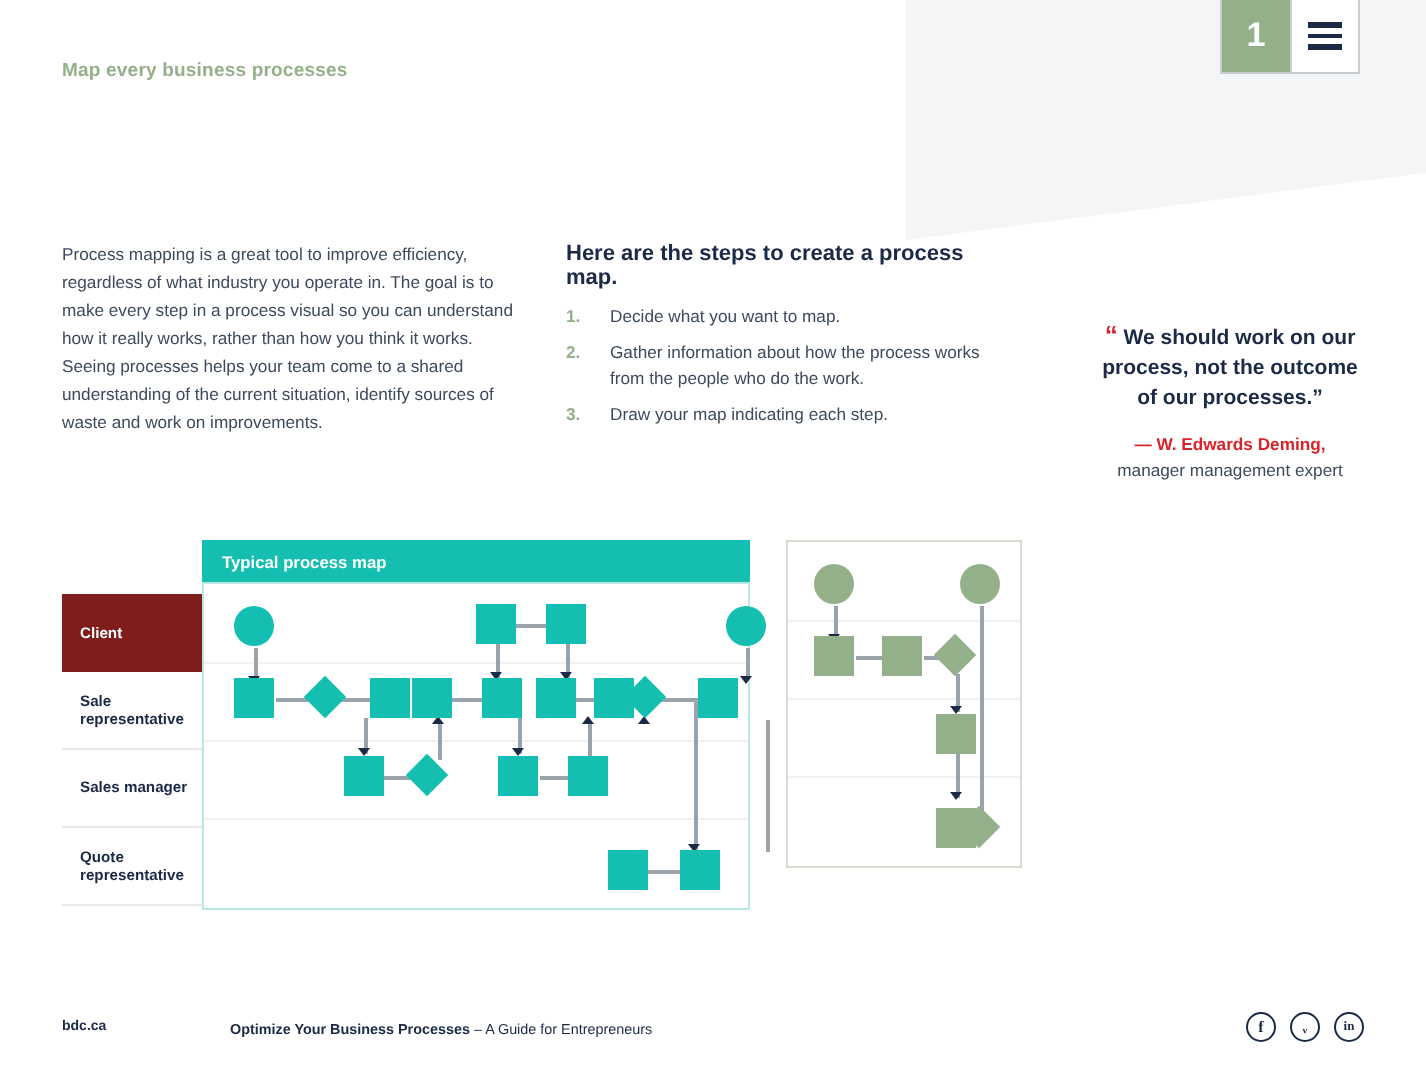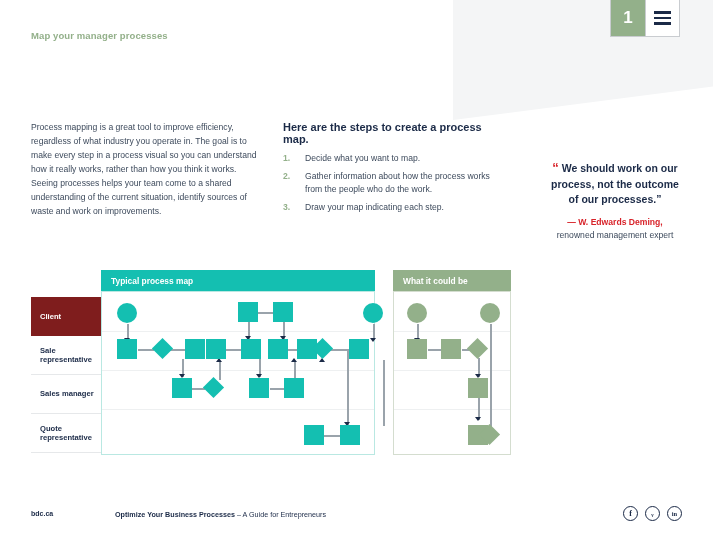--- a/index.html
+++ b/index.html
@@ -141,21 +141,21 @@
 
   <div class="topright">
     <div class="pagenum">1</div>
     <div class="menubtn">
       <span></span>
         <span></span>
         <span></span>
     </div>
   </div>
 
-  <div class="eyebrow">Map your manager processes</div>
+  <div class="eyebrow">Map every business processes</div>
 
   <p class="body-col">Process mapping is a great tool to improve efficiency, regardless of what industry you operate in. The goal is to make every step in a process visual so you can understand how it really works, rather than how you think it works. Seeing processes helps your team come to a shared understanding of the current situation, identify sources of waste and work on improvements.</p>
 
   <div class="steps-col">
     <div class="steps-head">Here are the steps to create a process map.</div>
     <div class="step">
       <span class="step-n">1.</span>
       <span class="step-t">Decide what you want to map.</span>
     </div>
     <div class="step">
@@ -164,21 +164,21 @@
     </div>
     <div class="step">
       <span class="step-n">3.</span>
       <span class="step-t">Draw your map indicating each step.</span>
     </div>
   </div>
 
   <div class="quote-col">
     <div class="quote-text"><span class="qmark">“</span> <span>We should work on our process, not the outcome of our processes.”</span></div>
     <div class="quote-author">—  W. Edwards Deming,</div>
-    <div class="quote-role">renowned management expert</div>
+    <div class="quote-role">manager management expert</div>
   </div>
 
   <div class="diagram">
 
     <div class="lane-labels">
       <div class="lane-label head">Client</div>
       <div class="lane-label">Sale representative</div>
       <div class="lane-label">Sales manager</div>
       <div class="lane-label">Quote representative</div>
     </div>
@@ -247,21 +247,20 @@
         <div class="node dia teal" style="left:104px; top:88px"></div>
         <div class="node sq teal" style="left:147px; top:86px"></div>
         <div class="node sq teal" style="left:182px; top:86px"></div>
 
         <div class="node sq teal" style="left:202px; top:133px"></div>
         <div class="node sq teal" style="left:238px; top:133px"></div>
       </div>
     </div>
 
     <div class="panel alt">
-      <div class="panel-head">What it could be</div>
       <div class="panel-body">
         <div class="rowline" style="top:39px"></div>
         <div class="rowline" style="top:78px"></div>
         <div class="rowline" style="top:117px"></div>
 
         <div class="conn v" style="left:23px; top:32px; height:16px"></div>
         <div class="arrow" style="left:20px; top:46px"></div>
         <div class="conn h" style="left:34px; top:57px; width:13px"></div>
         <div class="conn h" style="left:68px; top:57px; width:10px"></div>
         <div class="conn v" style="left:84px; top:66px; height:19px"></div>

